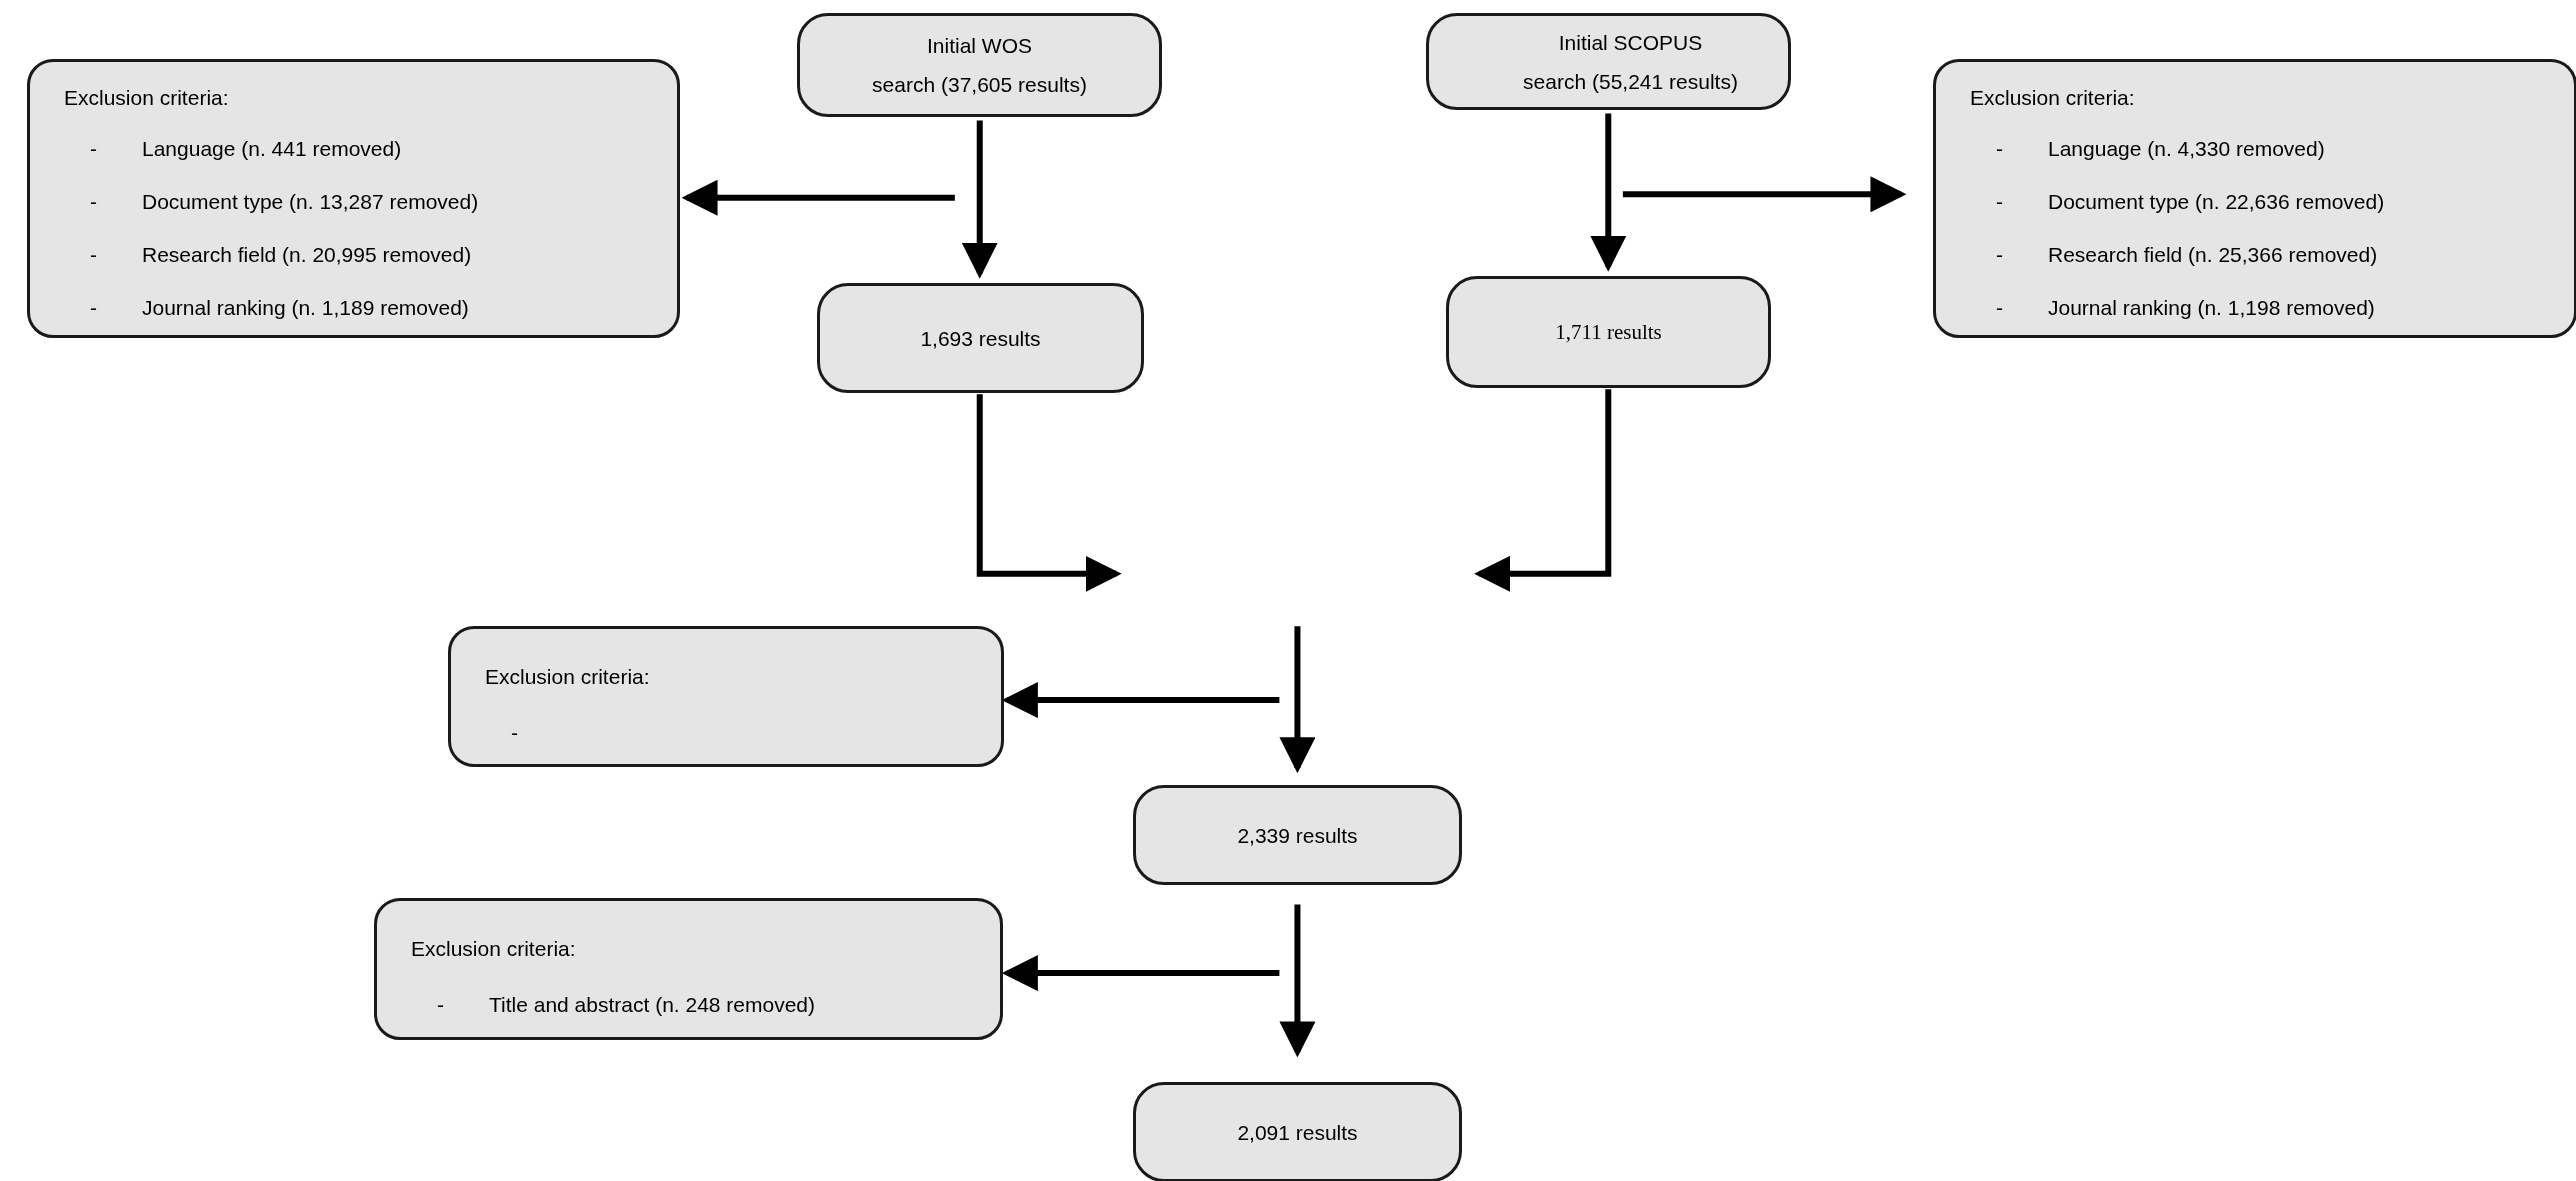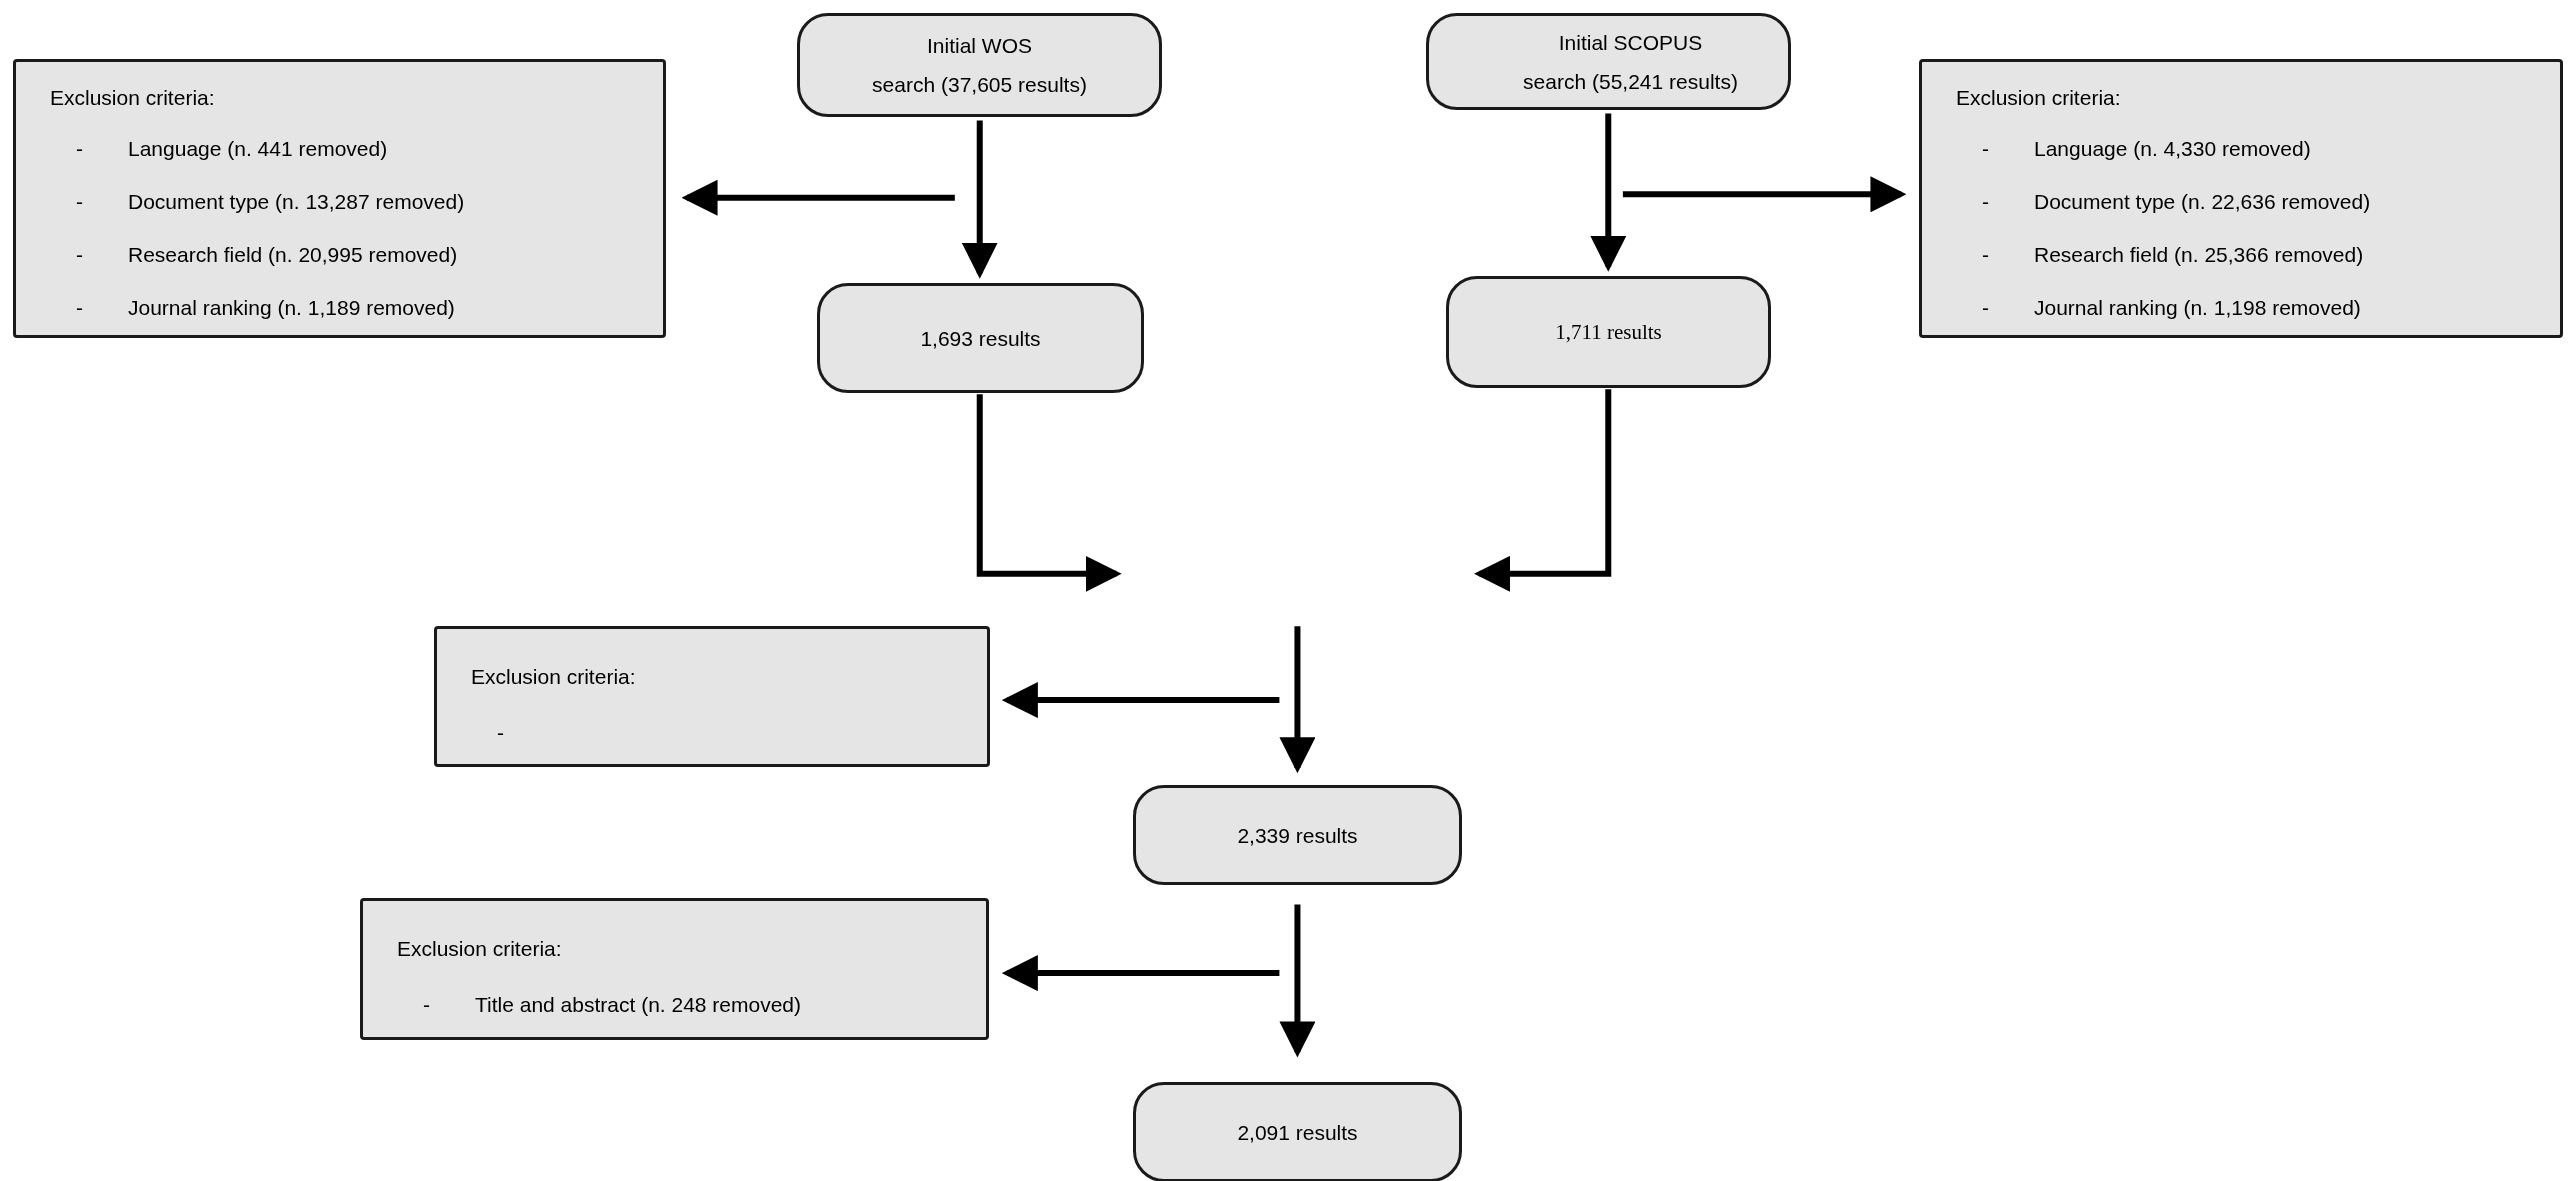--- a/index.html
+++ b/index.html
@@ -32,22 +32,23 @@
   }
   .result-box {
     border-radius: 31px;
     display: flex;
     flex-direction: column;
     align-items: center;
     justify-content: center;
     text-align: center;
   }
   .exclusion-box {
-    border-radius: 4px;
+    border-radius: 26px;
     padding: 15.5px 17px 0 34px;
+    margin-left: 14px;
   }
   .exclusion-box.small {
     padding-top: 27.5px;
   }
   .ex-title {
     line-height: 39px;
     margin-bottom: 5.2px;
     display: block;
   }
   .exclusion-box.small .ex-title {

